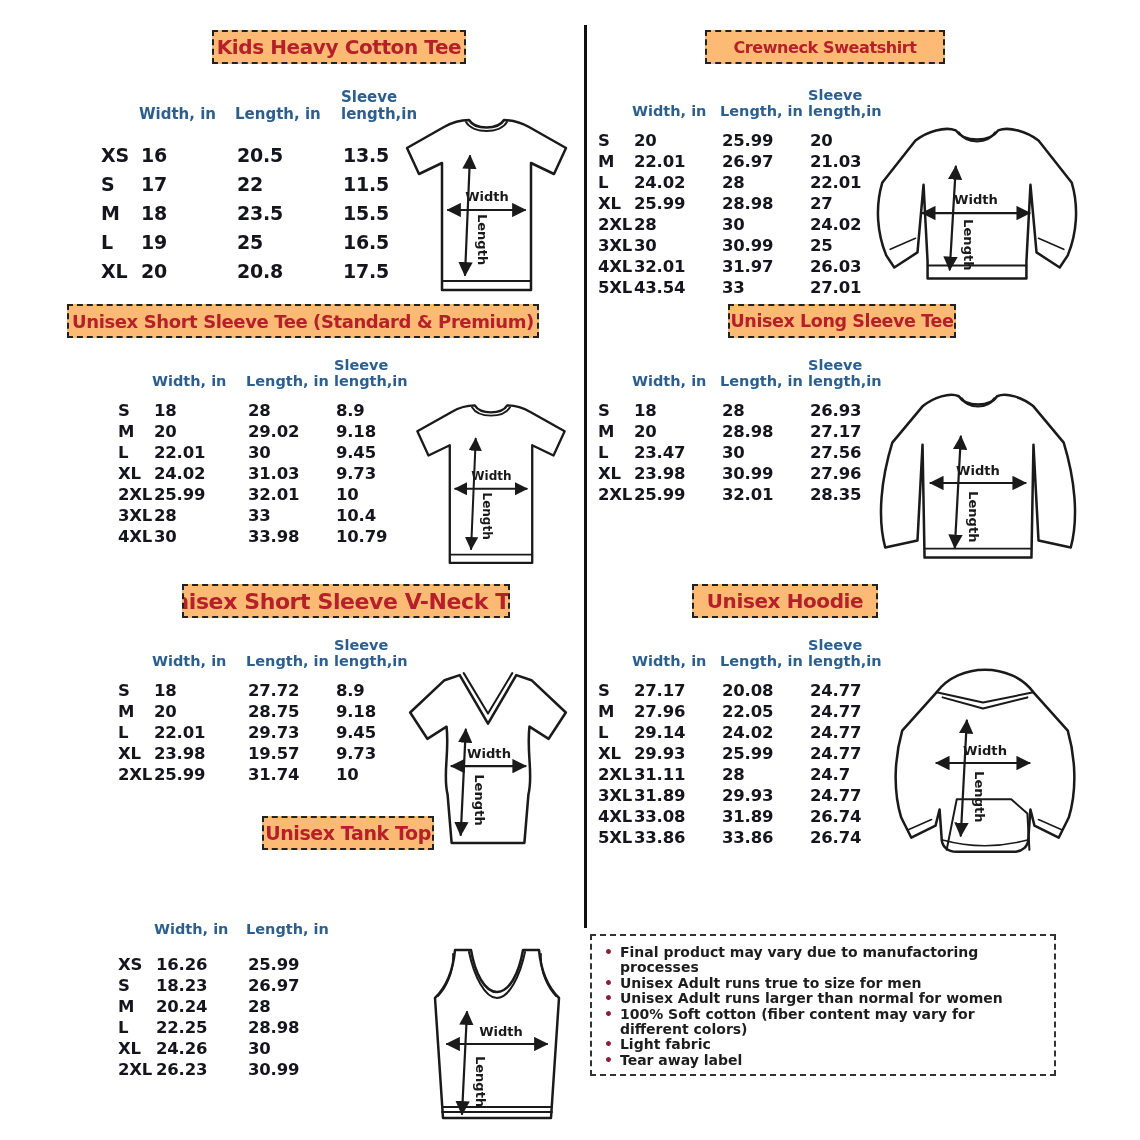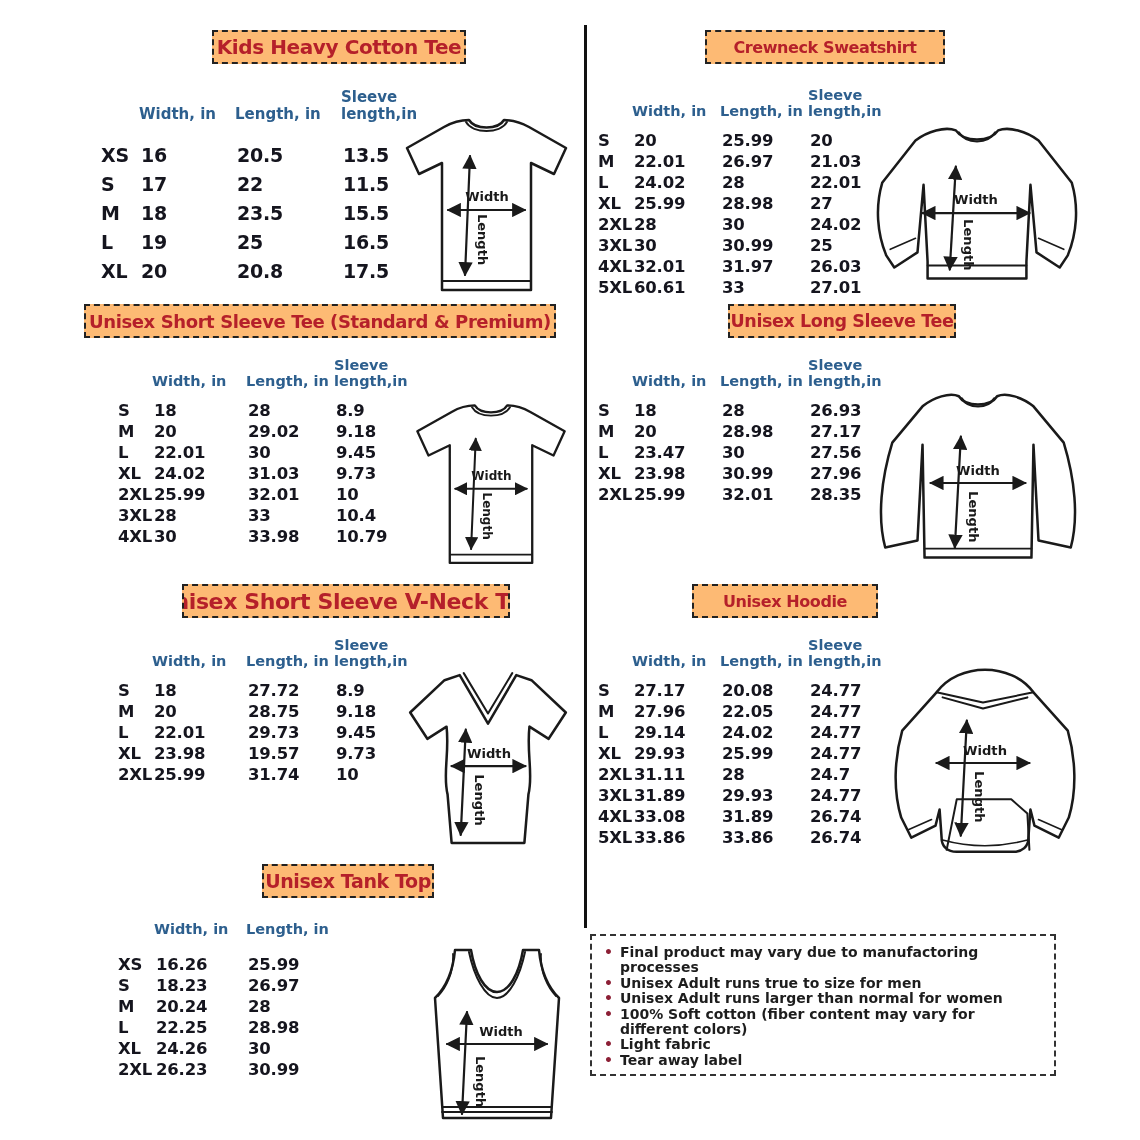--- a/index.html
+++ b/index.html
@@ -8,25 +8,25 @@
   *{margin:0;padding:0;box-sizing:border-box}
   body{background:#ddd;font-family:"DejaVu Sans","Liberation Sans",sans-serif}
   .canvas{position:relative;width:1140px;height:1140px;background:#ffffff;overflow:hidden}
   .divider{position:absolute;left:584px;top:25px;width:3px;height:903px;background:#111}
 
   .title-box{position:absolute;display:flex;align-items:center;justify-content:center;
     border:2px dashed #222;background:#fdba74;color:var(--red);font-weight:bold;
     white-space:nowrap;letter-spacing:-0.4px;overflow:hidden;height:34px}
   .t-kids{left:212px;top:30px;width:254px;font-size:20px}
   .t-crew{left:705px;top:30px;width:240px;font-size:16px}
-  .t-uss{left:84px;top:304px;width:472px;font-size:18px}
+  .t-uss{left:67px;top:304px;width:472px;font-size:18px}
   .t-uls{left:728px;top:304px;width:228px;font-size:17.5px}
   .t-vneck{left:182px;top:584px;width:328px;font-size:22px}
-  .t-hoodie{left:692px;top:584px;width:186px;font-size:16px}
-  .t-tank{left:262px;top:864px;width:172px;font-size:19px}
+  .t-hoodie{left:692px;top:584px;width:186px;font-size:20px}
+  .t-tank{left:262px;top:816px;width:172px;font-size:19px}
 
   .table{position:absolute}
   .header-row{display:grid;align-items:end;color:var(--blue);font-weight:bold;
     line-height:1.1;height:40px;padding-bottom:2px}
   .col-header{white-space:pre-line;padding-left:2px}
   .trow{display:grid;align-items:center;color:var(--dark);font-weight:bold;letter-spacing:-0.2px}
   .size-label{padding-left:6px}
   .cell{padding-left:4px}
 
   .tbl-kids{left:95px;top:84px;width:340px;font-size:15px}
@@ -179,21 +179,21 @@
           <div class="cell">25</div>
         </div>
         <div class="trow">
           <div class="size-label">4XL</div>
           <div class="cell">32.01</div>
           <div class="cell">31.97</div>
           <div class="cell">26.03</div>
         </div>
         <div class="trow">
           <div class="size-label">5XL</div>
-          <div class="cell">60.61</div>
+          <div class="cell">43.54</div>
           <div class="cell">33</div>
           <div class="cell">27.01</div>
         </div>
       </div>
   </div>
   <svg class="garment" style="left:860px;top:118px" width="234" height="182" viewBox="0 0 232 180">
     <path d="M95,12 C84,8 67,13 55,22 L22,64 C15,88 17,114 26,136 L34,148 L57,133 L63,66 L67,142 L67,159 L165,159 L165,142 L169,66 L175,133 L198,148 L206,136 C215,114 217,88 210,64 L177,22 C165,13 148,8 137,12 C129,24 103,24 95,12 Z" fill="#fff" stroke-width="2.5"></path>
     <path d="M98,14 C105,26 127,26 134,14" fill="none" stroke-width="2"></path>
     <path d="M67,146 L165,146" fill="none" stroke-width="1.8"></path>
     <path d="M30,130 L55,119 M202,130 L177,119" fill="none" stroke-width="1.6"></path>

